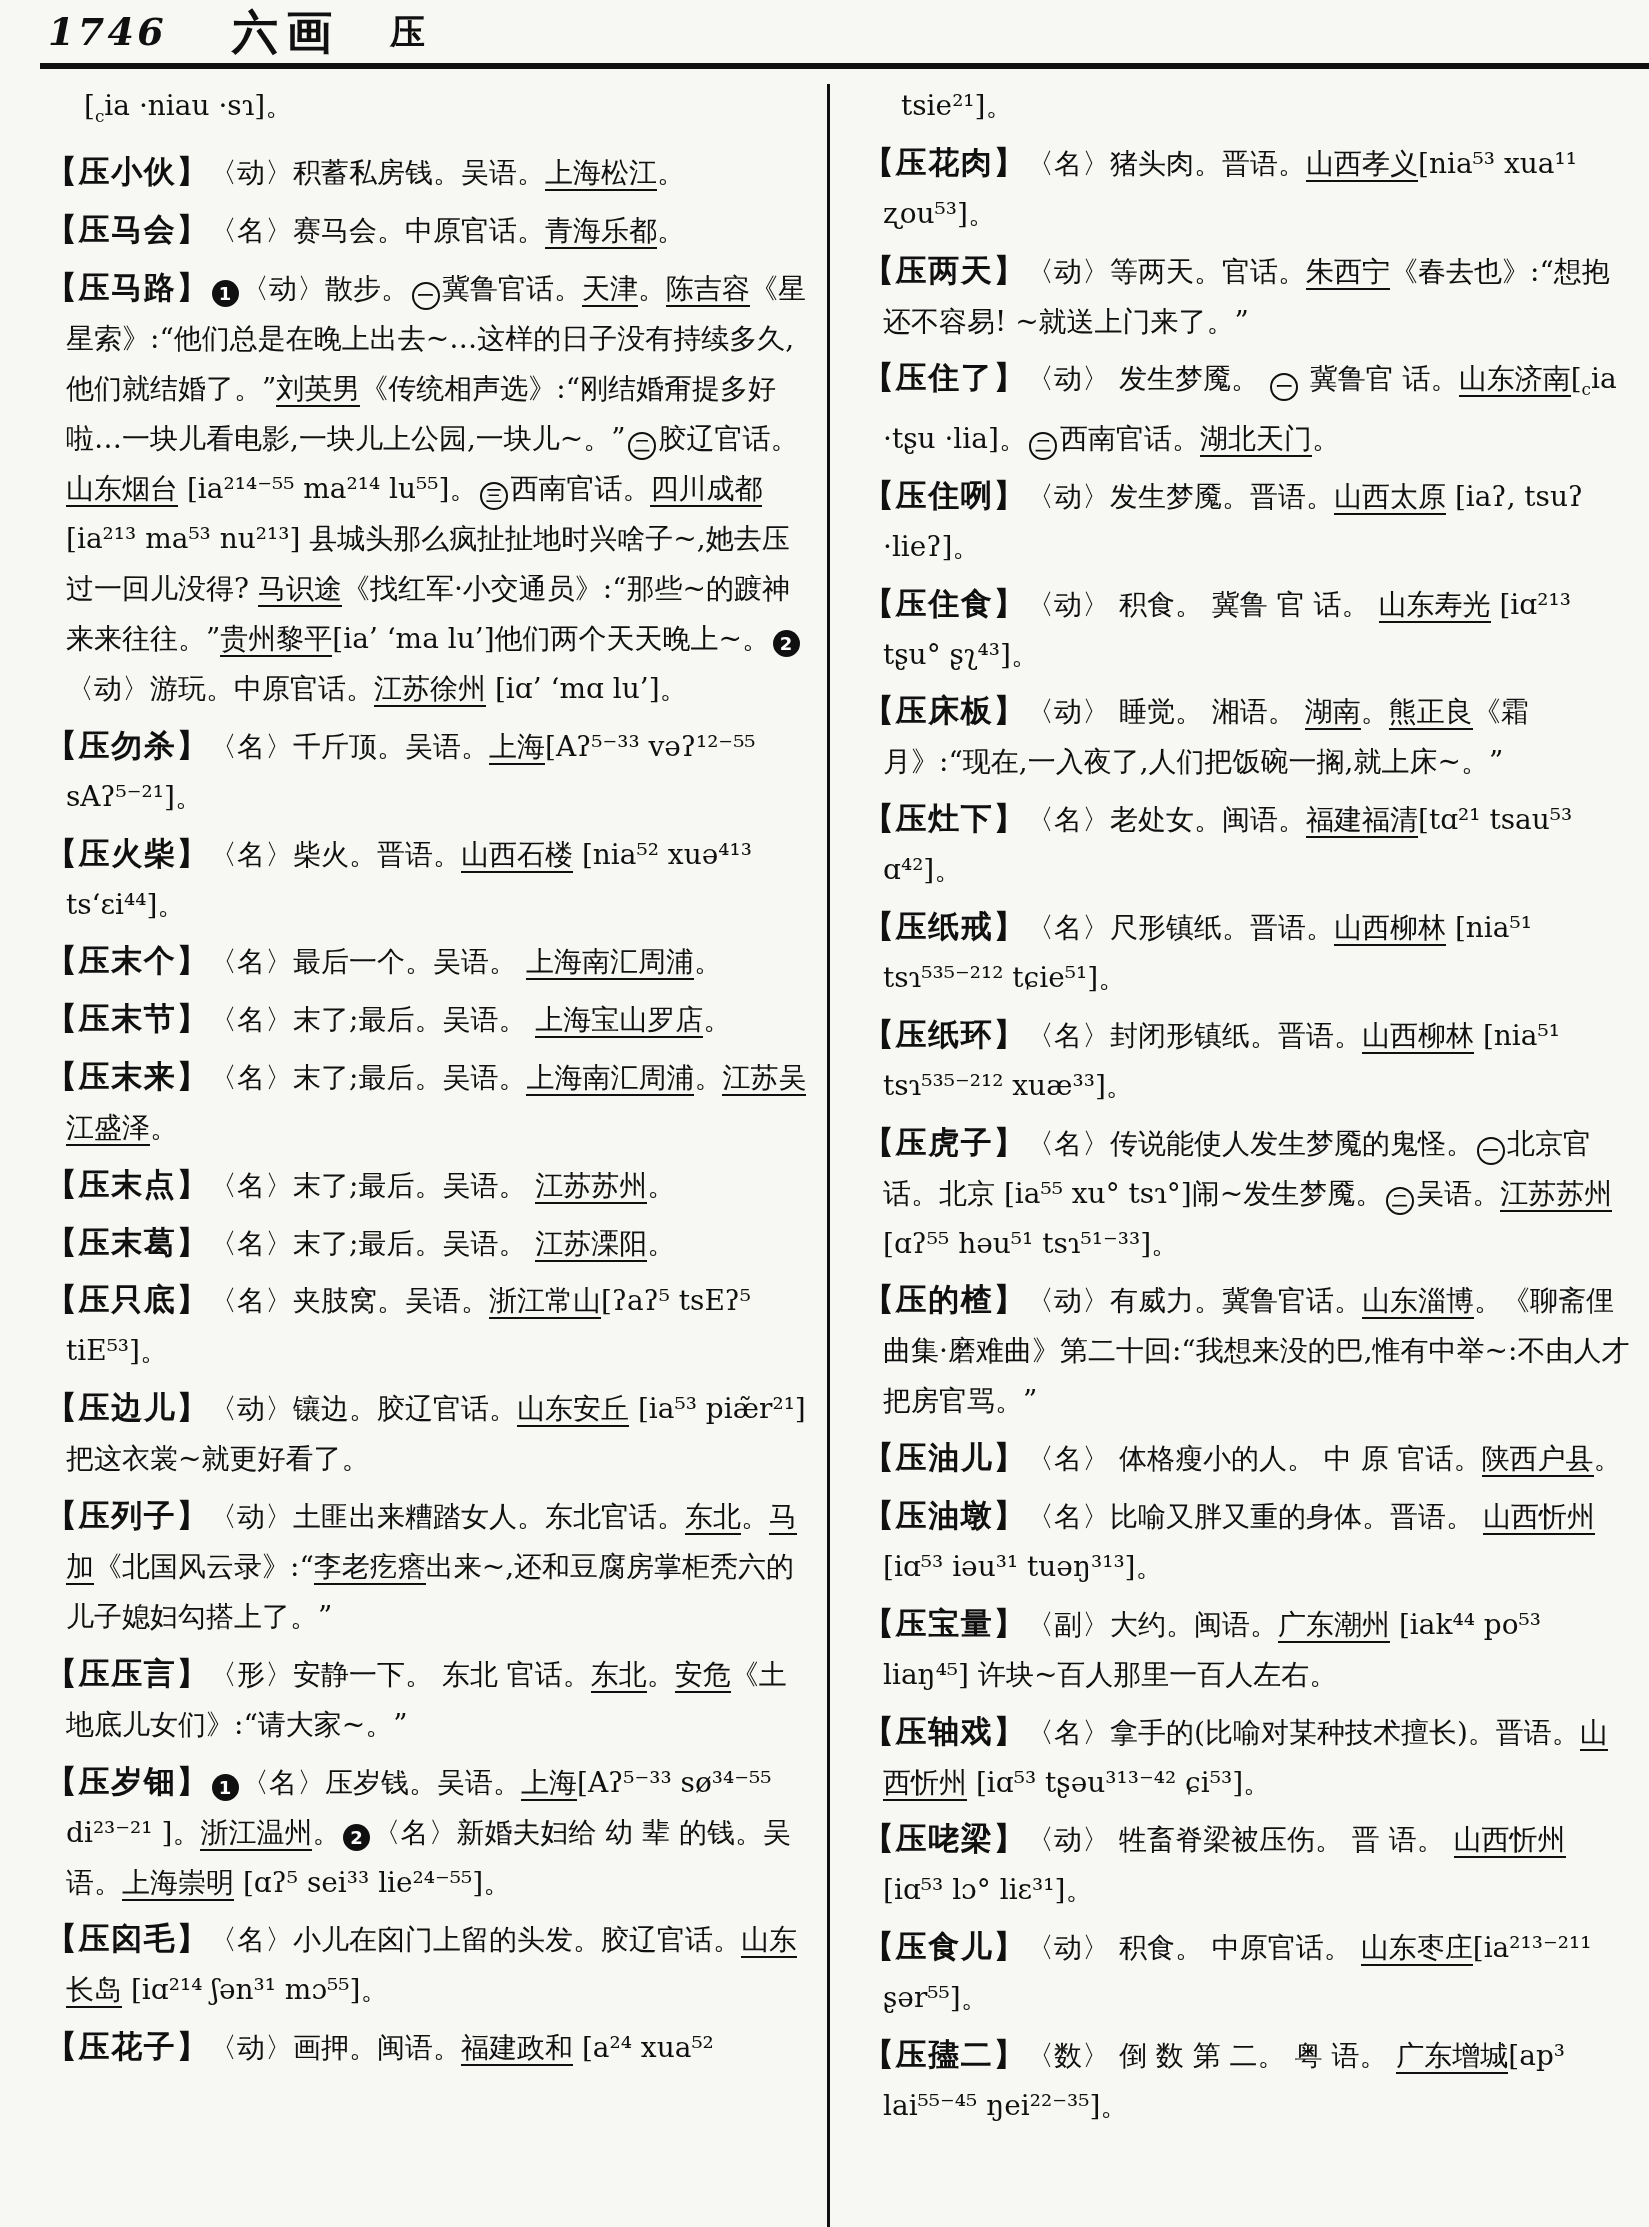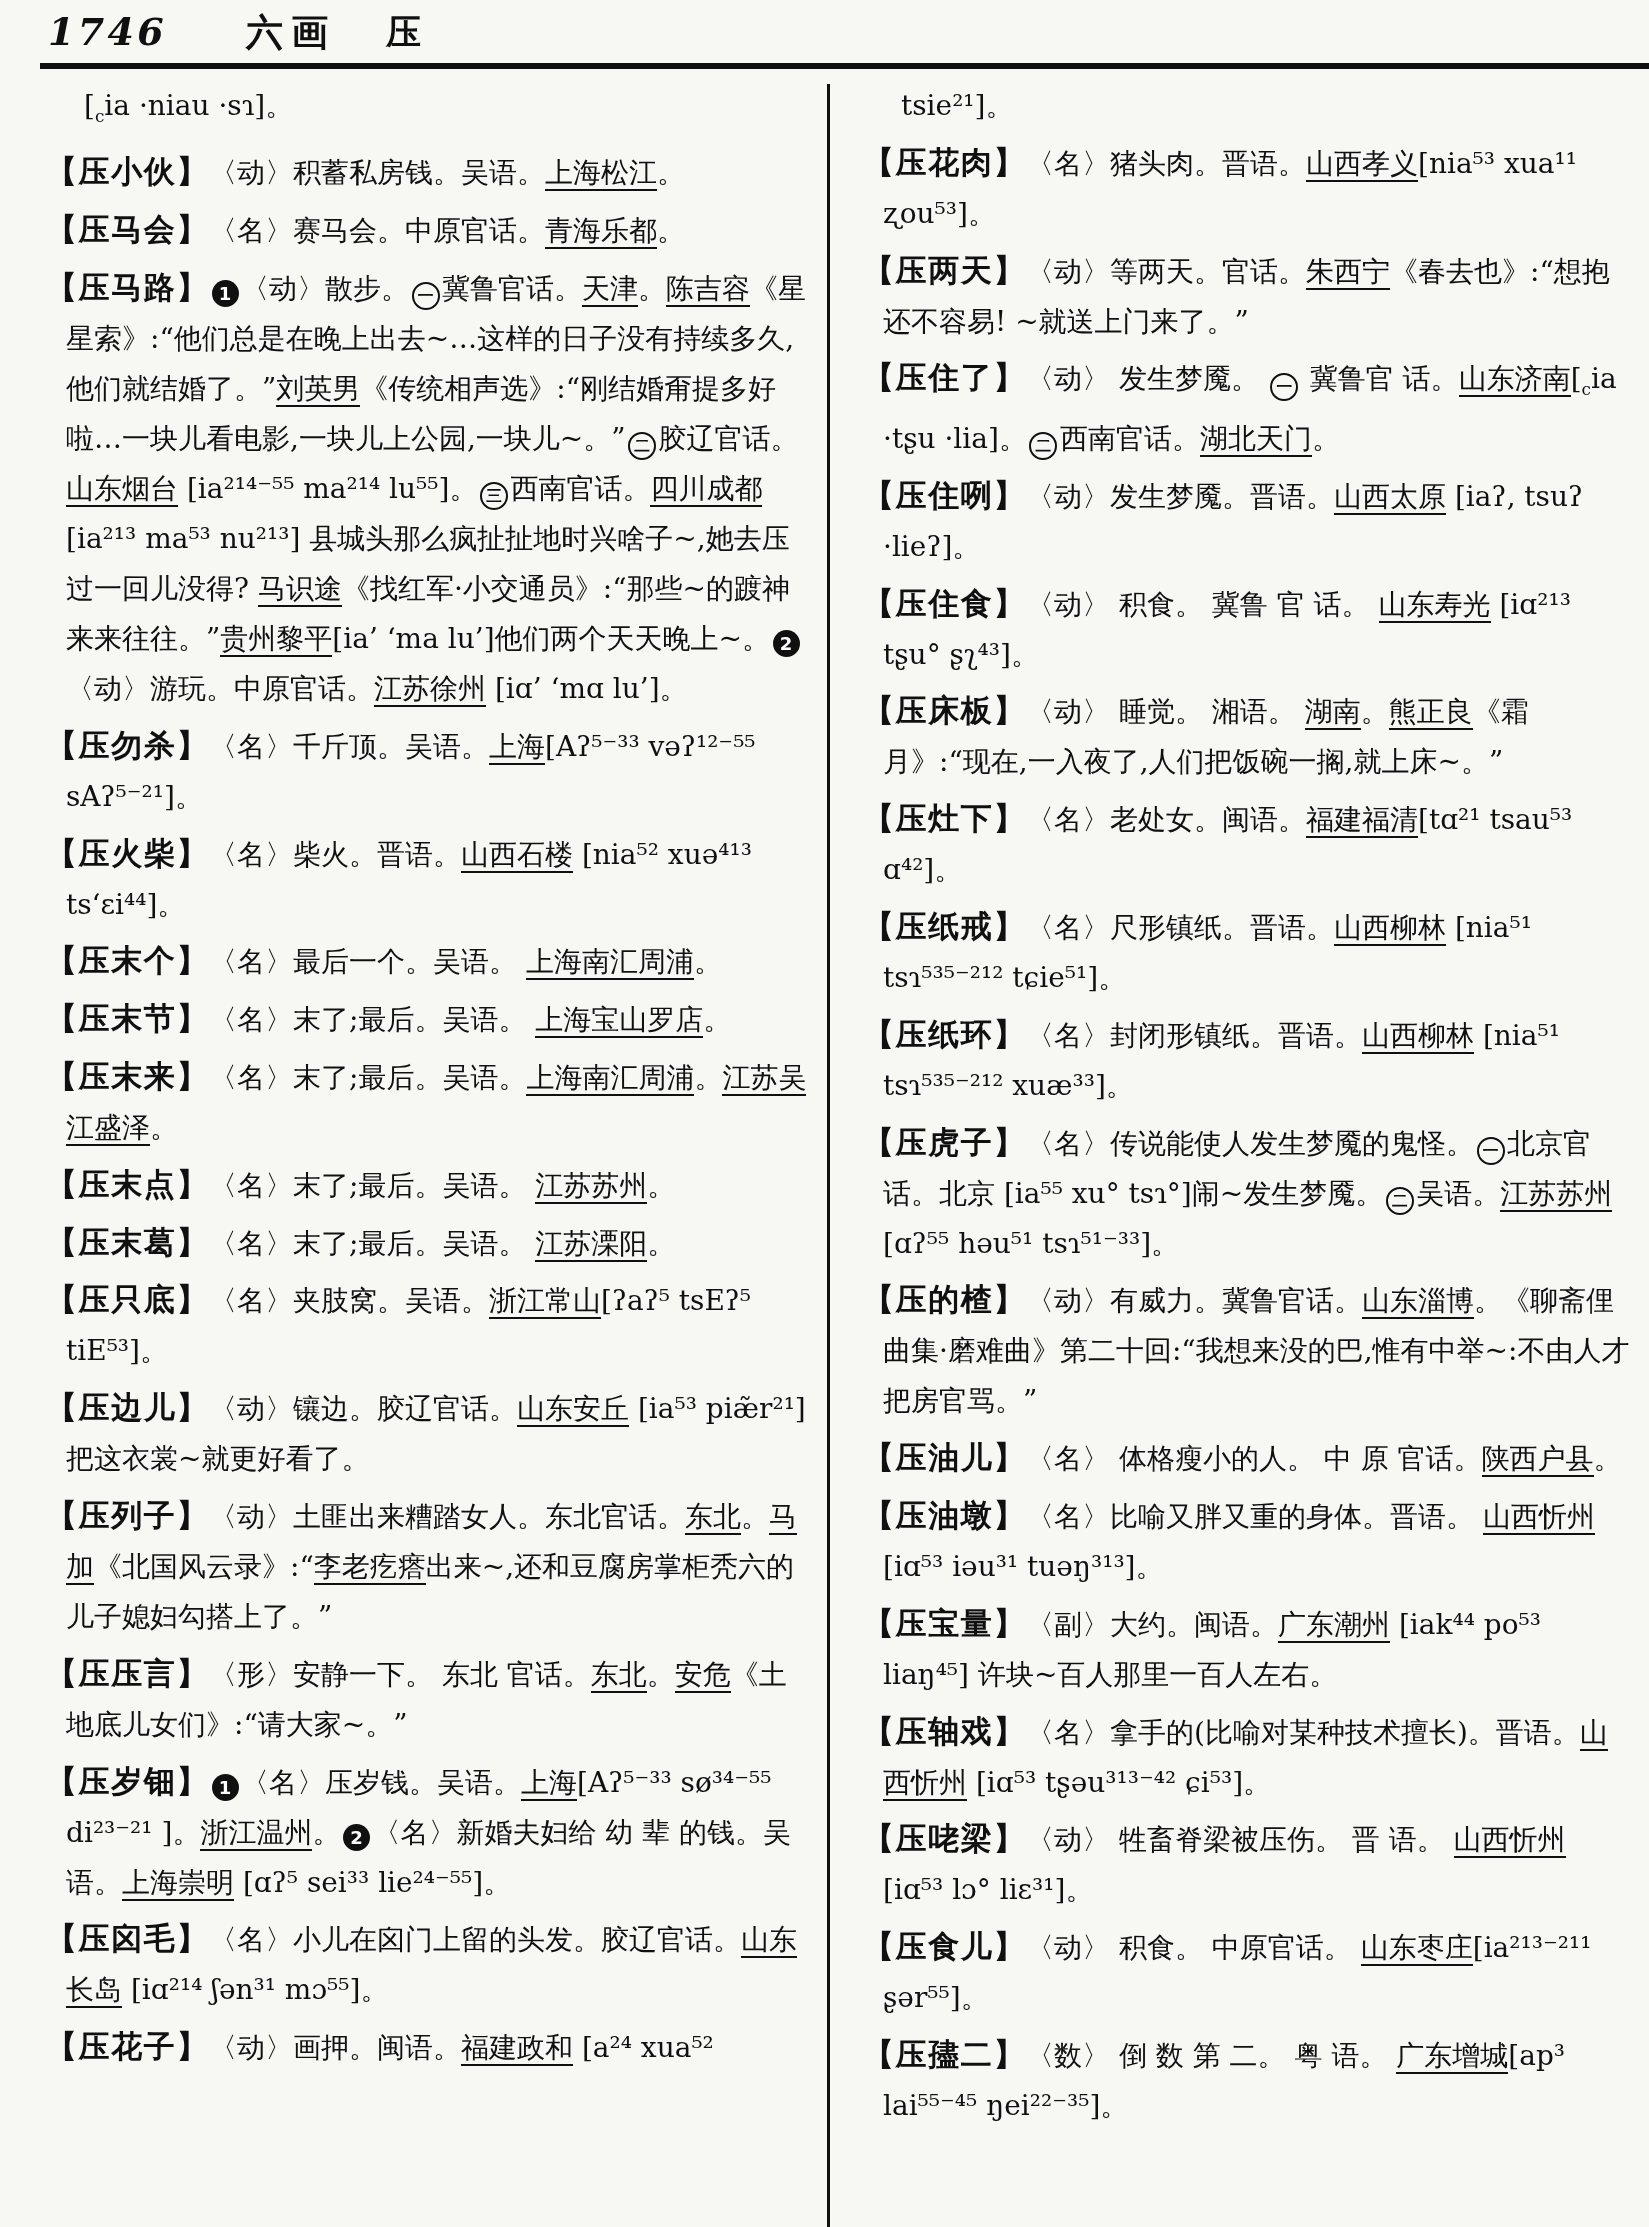--- a/index.html
+++ b/index.html
@@ -5,21 +5,21 @@
   html,body{margin:0;padding:0;}
   body{
     width:1650px;height:2227px;overflow:hidden;position:relative;
     background:#f7f7f4;color:#101010;
     font-family:"DejaVu Serif","Liberation Serif",serif;
     font-size:28px;line-height:50px;
   }
   .page{position:absolute;inset:0;}
   .pagehead{position:absolute;left:48px;top:6.6px;height:53px;display:flex;align-items:flex-start;gap:38px;}
   .pageno{font-weight:700;font-style:italic;font-size:38px;letter-spacing:3.3px;}
-  .section{font-weight:700;font-size:37px;letter-spacing:8.2px;margin-left:41px;}
+  .section{font-weight:700;font-size:46px;letter-spacing:8.2px;margin-left:27px;}
   .headchar{font-weight:700;font-size:35px;margin-left:11.5px;}
   .toprule{position:absolute;left:40px;right:0;top:63px;height:5.8px;background:#101010;}
   .divider{position:absolute;left:827px;top:84px;bottom:0;width:2.5px;background:#101010;}
   .col{position:absolute;top:81px;}
   .col-left{left:46px;width:761px;}
   .col-right{left:863px;width:767px;}
   p.entry{margin:0 0 5.8px 0;padding-left:20px;text-indent:-20px;}
   p.entry.cont{padding-left:38px;text-indent:0;}
   .hw{font-weight:700;font-size:31px;letter-spacing:1.6px;white-space:nowrap;}
   .u{border-bottom:2.5px solid #101010;padding-bottom:0px;}

